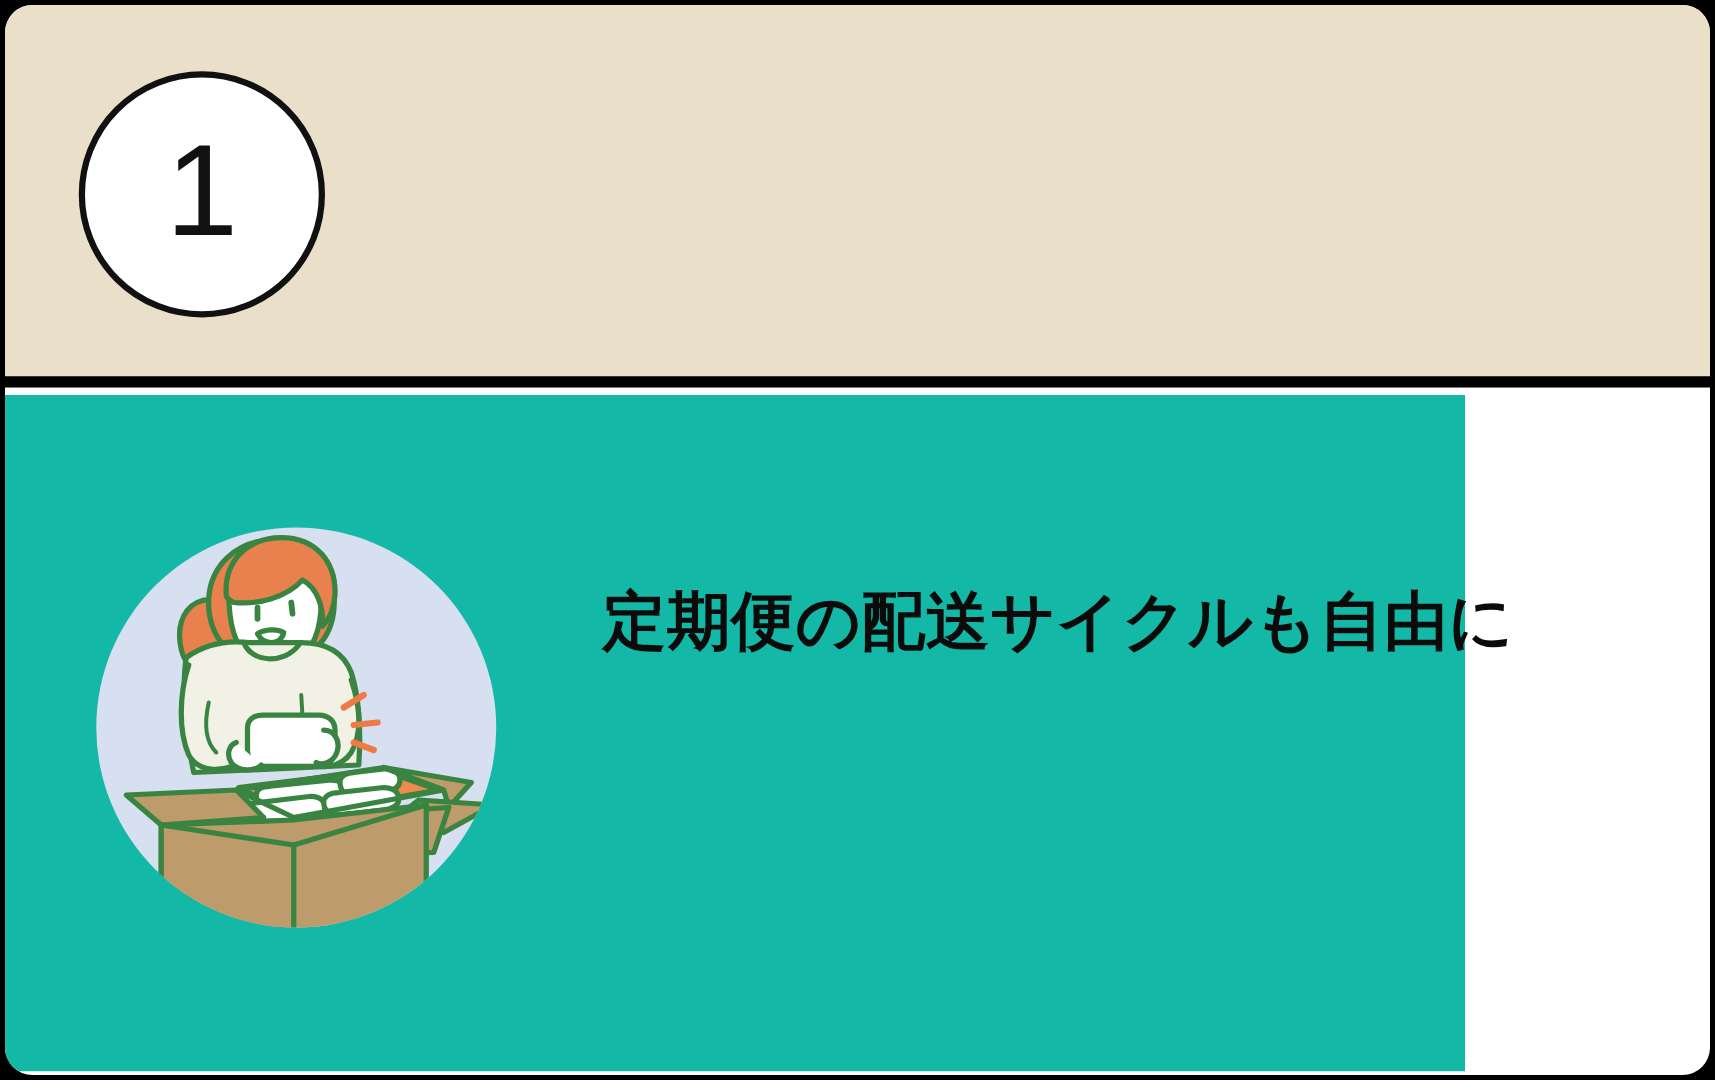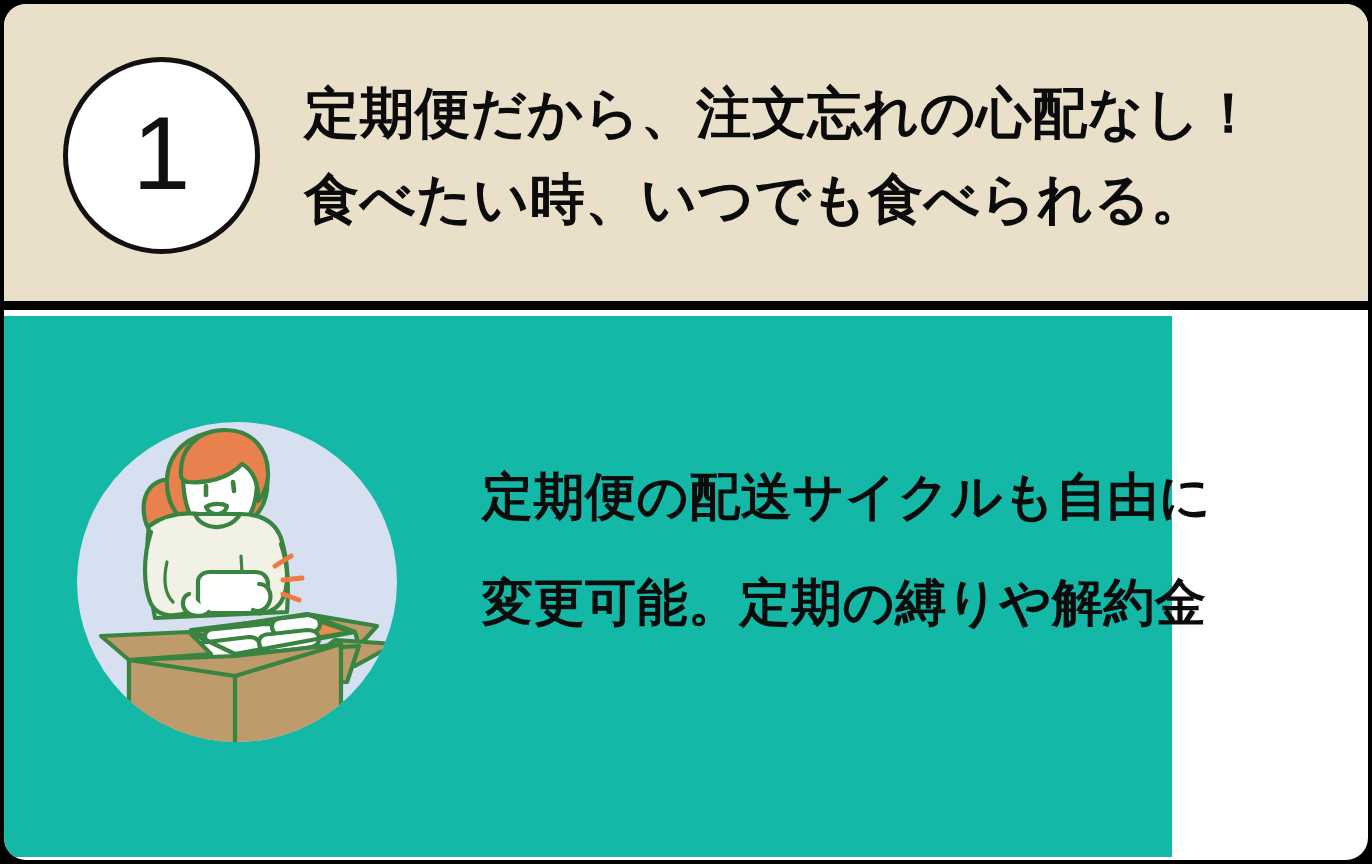--- a/index.html
+++ b/index.html
@@ -115,24 +115,20 @@
 <body>
 
 <div id="card">
 
   <div id="header-band">
 
     <div id="number-badge">
       <span class="num">1</span>
     </div>
 
-    <div id="headline">
-      <span class="line">定期便だから、注文忘れの心配なし！</span>
-      <span class="line">食べたい時、いつでも食べられる。</span>
-    </div>
 
   </div>
 
   <div id="body-area">
 
     <div id="illustration-wrap">
       <svg viewBox="0 0 356 356" xmlns="http://www.w3.org/2000/svg">
         <defs>
           <clipPath id="circleClip">
             <circle cx="178" cy="178" r="160"></circle>
@@ -196,17 +192,16 @@
 
           <path d="M70 256 L70 330 L178 346 L282 318 L282 240 L176 252 Z" fill="#BD9B6A"></path>
           <path d="M70 256 L176 272 L176 346 L70 330 Z" fill="#BD9B6A"></path>
           <path d="M176 272 L282 240"></path>
         </g>
       </svg>
     </div>
 
     <div id="body-copy">
       <span class="line">定期便の配送サイクルも自由に</span>
-      <span class="line">変更可能。定期の縛りや解約金</span>
     </div>
 
   </div>
 </div>
 
 </body></html>

